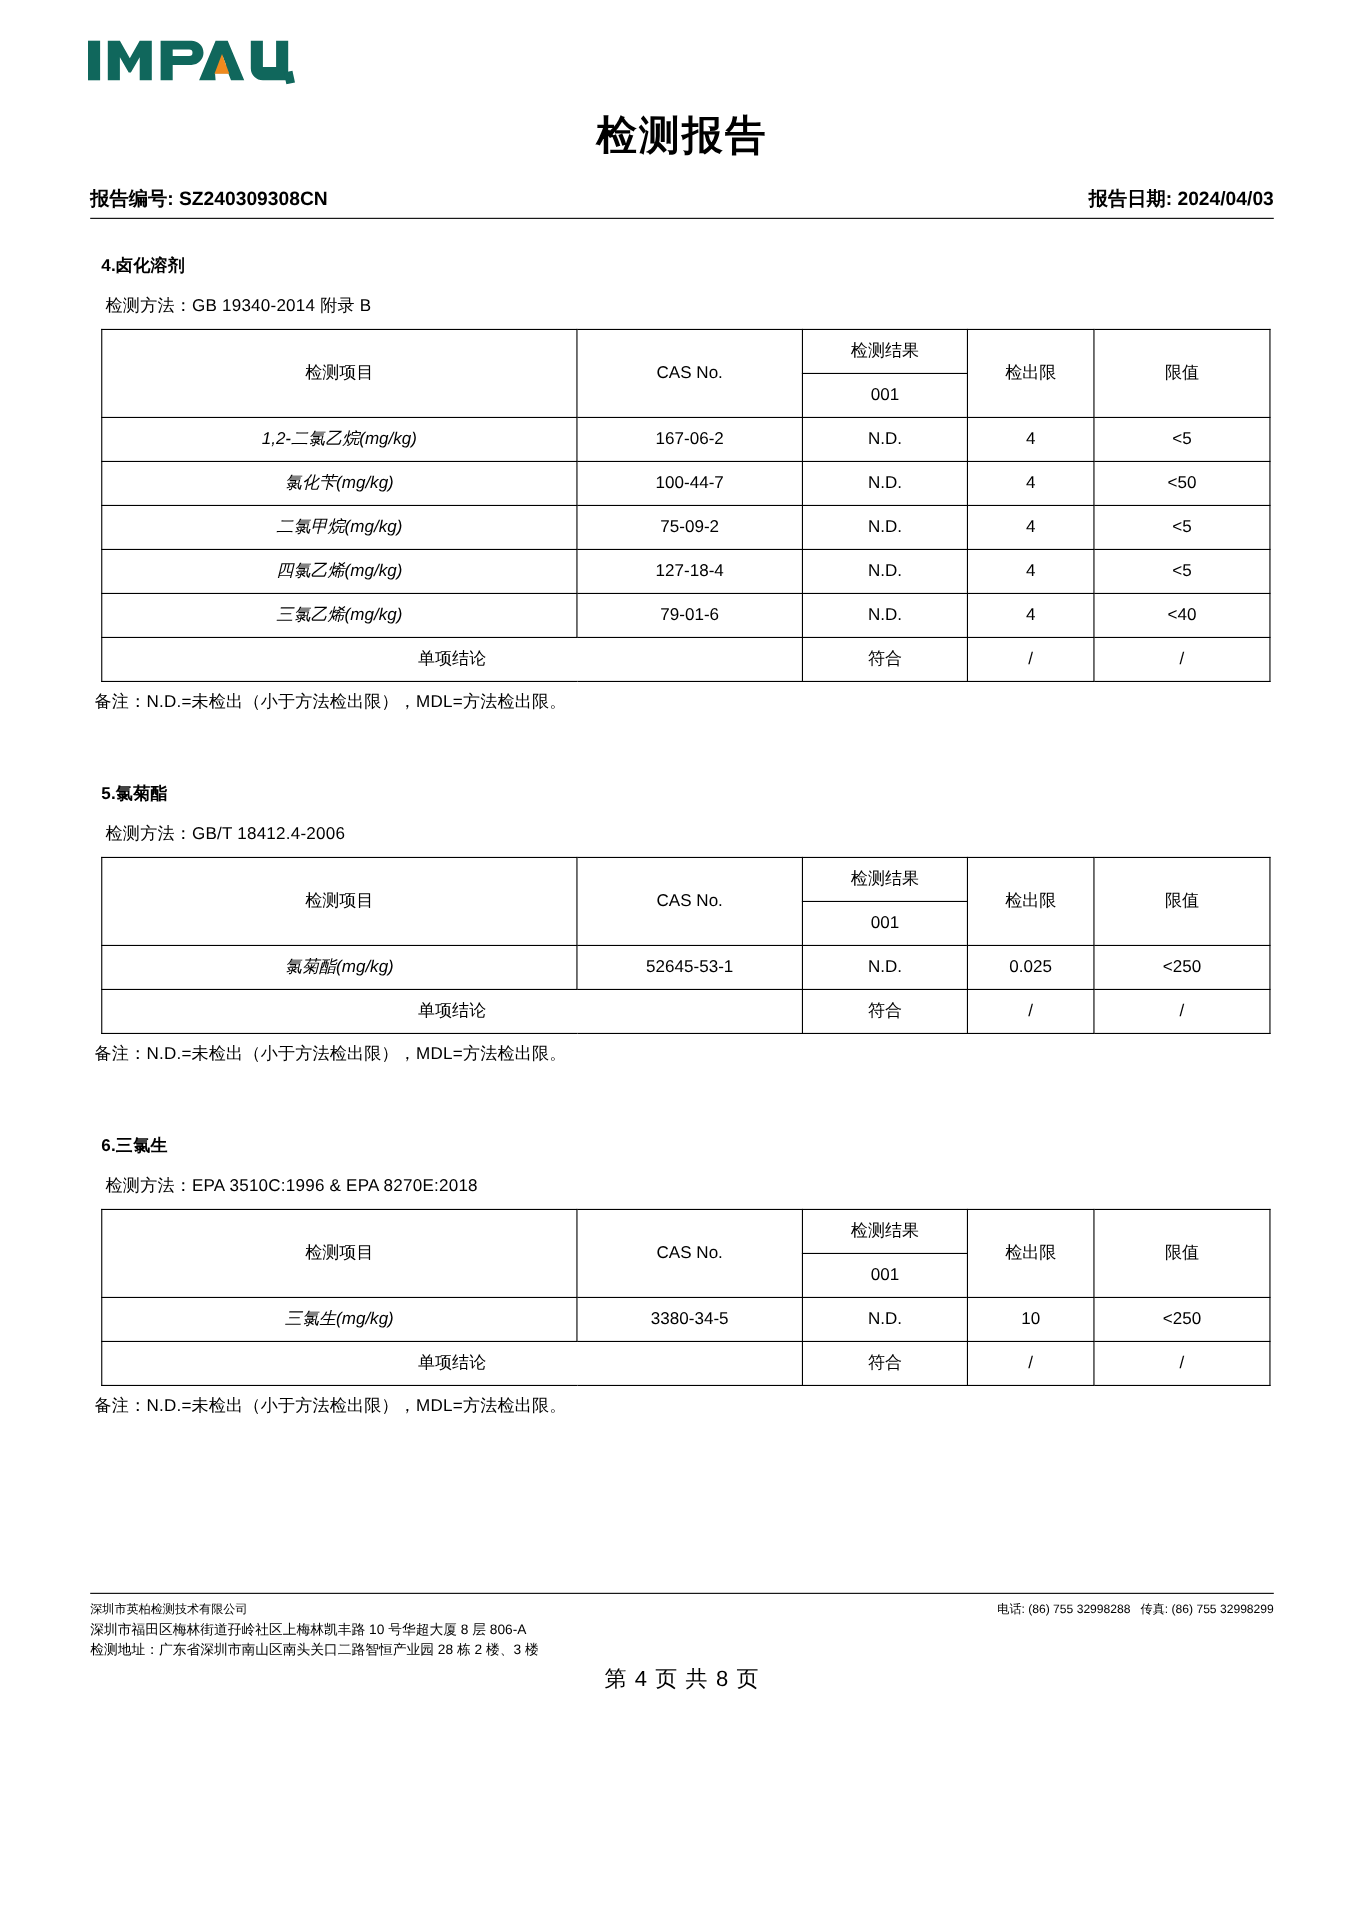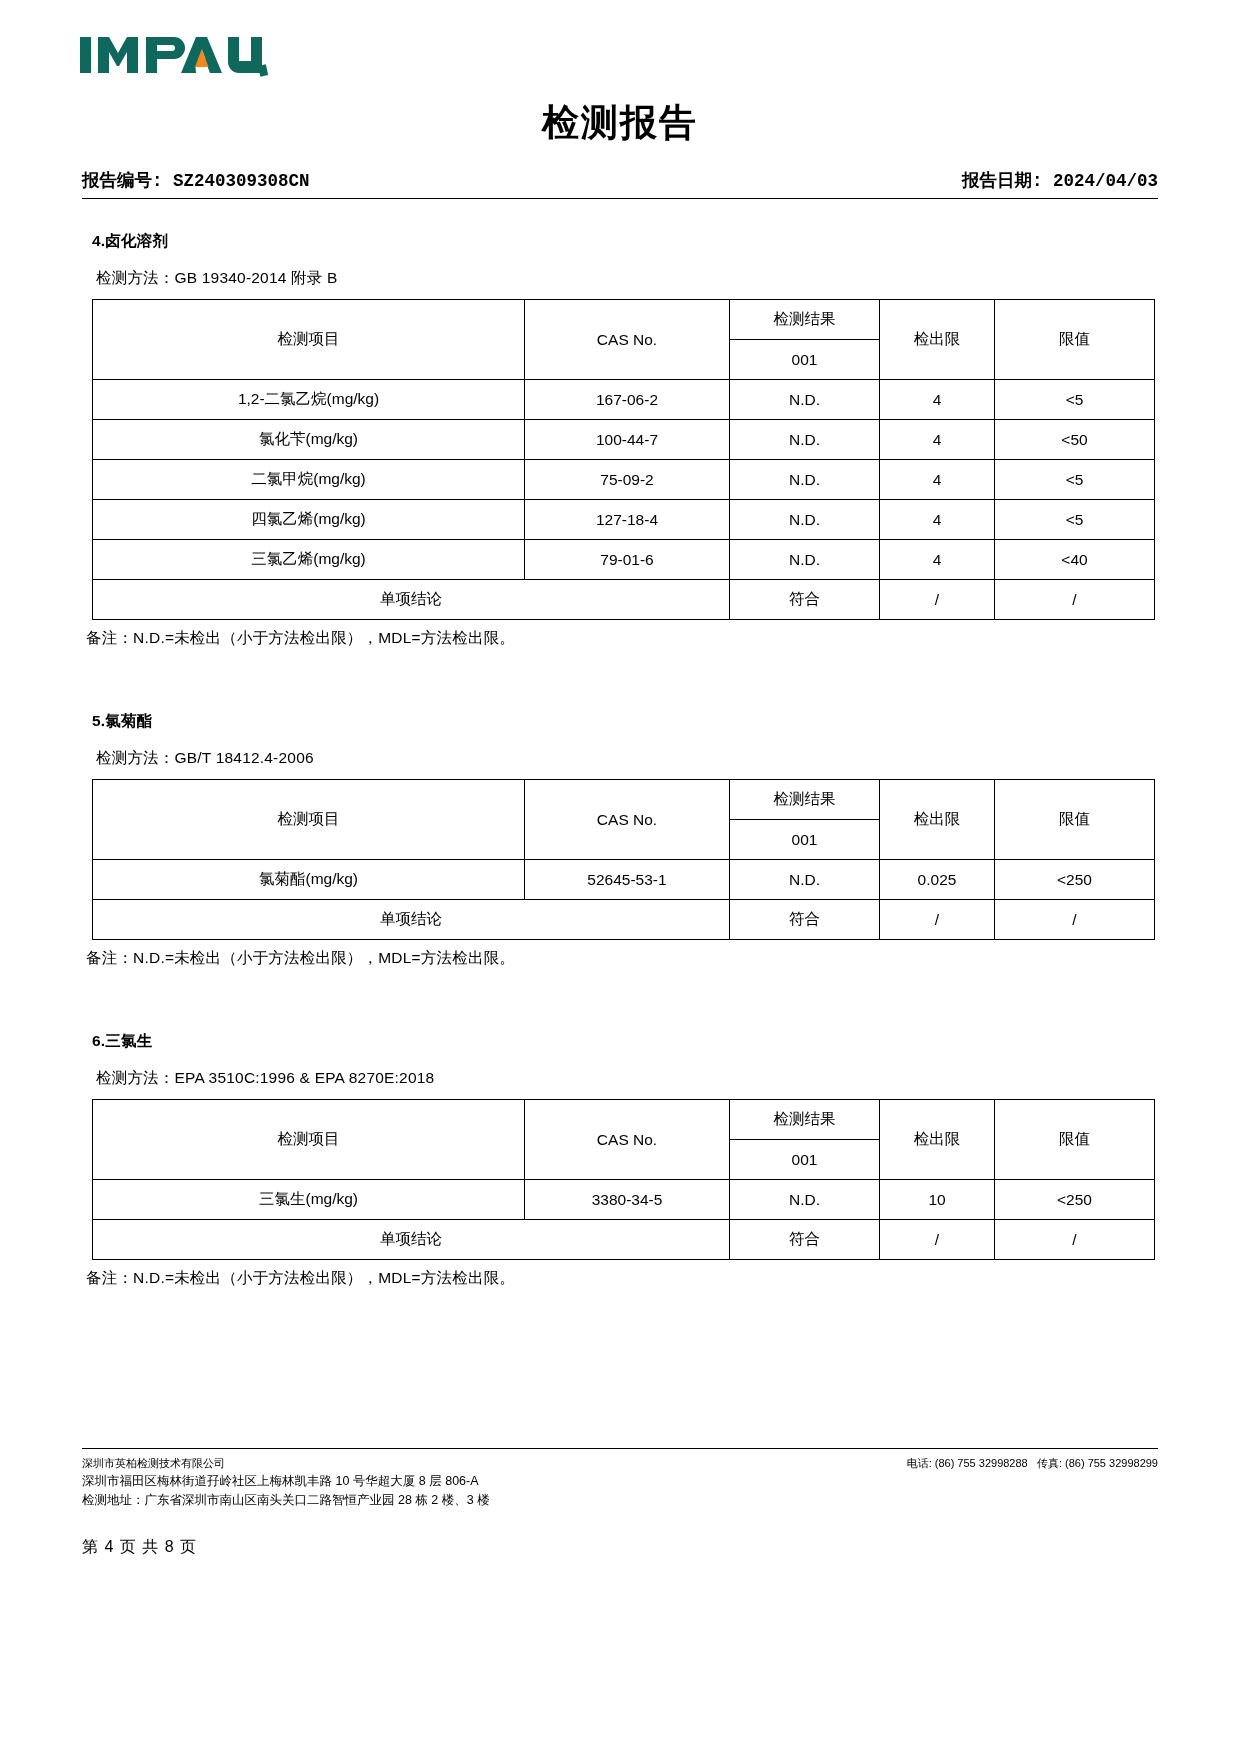--- a/index.html
+++ b/index.html
@@ -51,21 +51,21 @@
     top: 168px;
     width: 1076px;
     display: flex;
     justify-content: space-between;
     align-items: flex-end;
     font-size: 17.5px;
     font-weight: bold;
     padding-bottom: 6px;
     border-bottom: 1.6px solid #000;
   }
-  .meta-left, .meta-right { white-space: nowrap; font-family: Liberation Mono, monospace; }
+  .meta-left, .meta-right { white-space: nowrap; }
 
   
   .content {
     position: absolute;
     left: 82px;
     top: 215px;
     width: 1076px;
   }
 
   .section { margin-bottom: 0; }
@@ -103,20 +103,21 @@
   .col-mdl    { width: 115px; }
   .col-limit  { width: 160px; }
 
   th.hd { height: 47px; font-weight: normal; }
   th.hd-tall { height: 94px; }
   .hd-sub { height: 47px; }
 
   td.item-cell {
     text-align: left;
     padding-left: 12px;
+    font-style: italic;
   }
   td.concl-label {
     font-weight: bold;
   }
   td.concl-value {
     font-weight: bold;
   }
 
   .remark {
     font-size: 15.5px;
@@ -138,23 +139,23 @@
   .footer-row {
     display: flex;
     justify-content: space-between;
     font-size: 11px;
     line-height: 1.55;
   }
   .footer-left { }
   .footer-right { white-space: nowrap; text-align: right; }
   .footer-line { font-size: 12.5px; line-height: 1.55; }
   .page-num {
-    text-align: left;
-    font-size: 16px;
-    margin-top: 26px;
+    text-align: center;
+    font-size: 20px;
+    margin-top: 2px;
     letter-spacing: 1px;
   }
 </style>
 </head>
 <body>
 
 <div class="page">
 
   <div class="logo-wrap">
     <svg class="logo-svg" width="200" height="46" viewBox="0 0 200 46">

